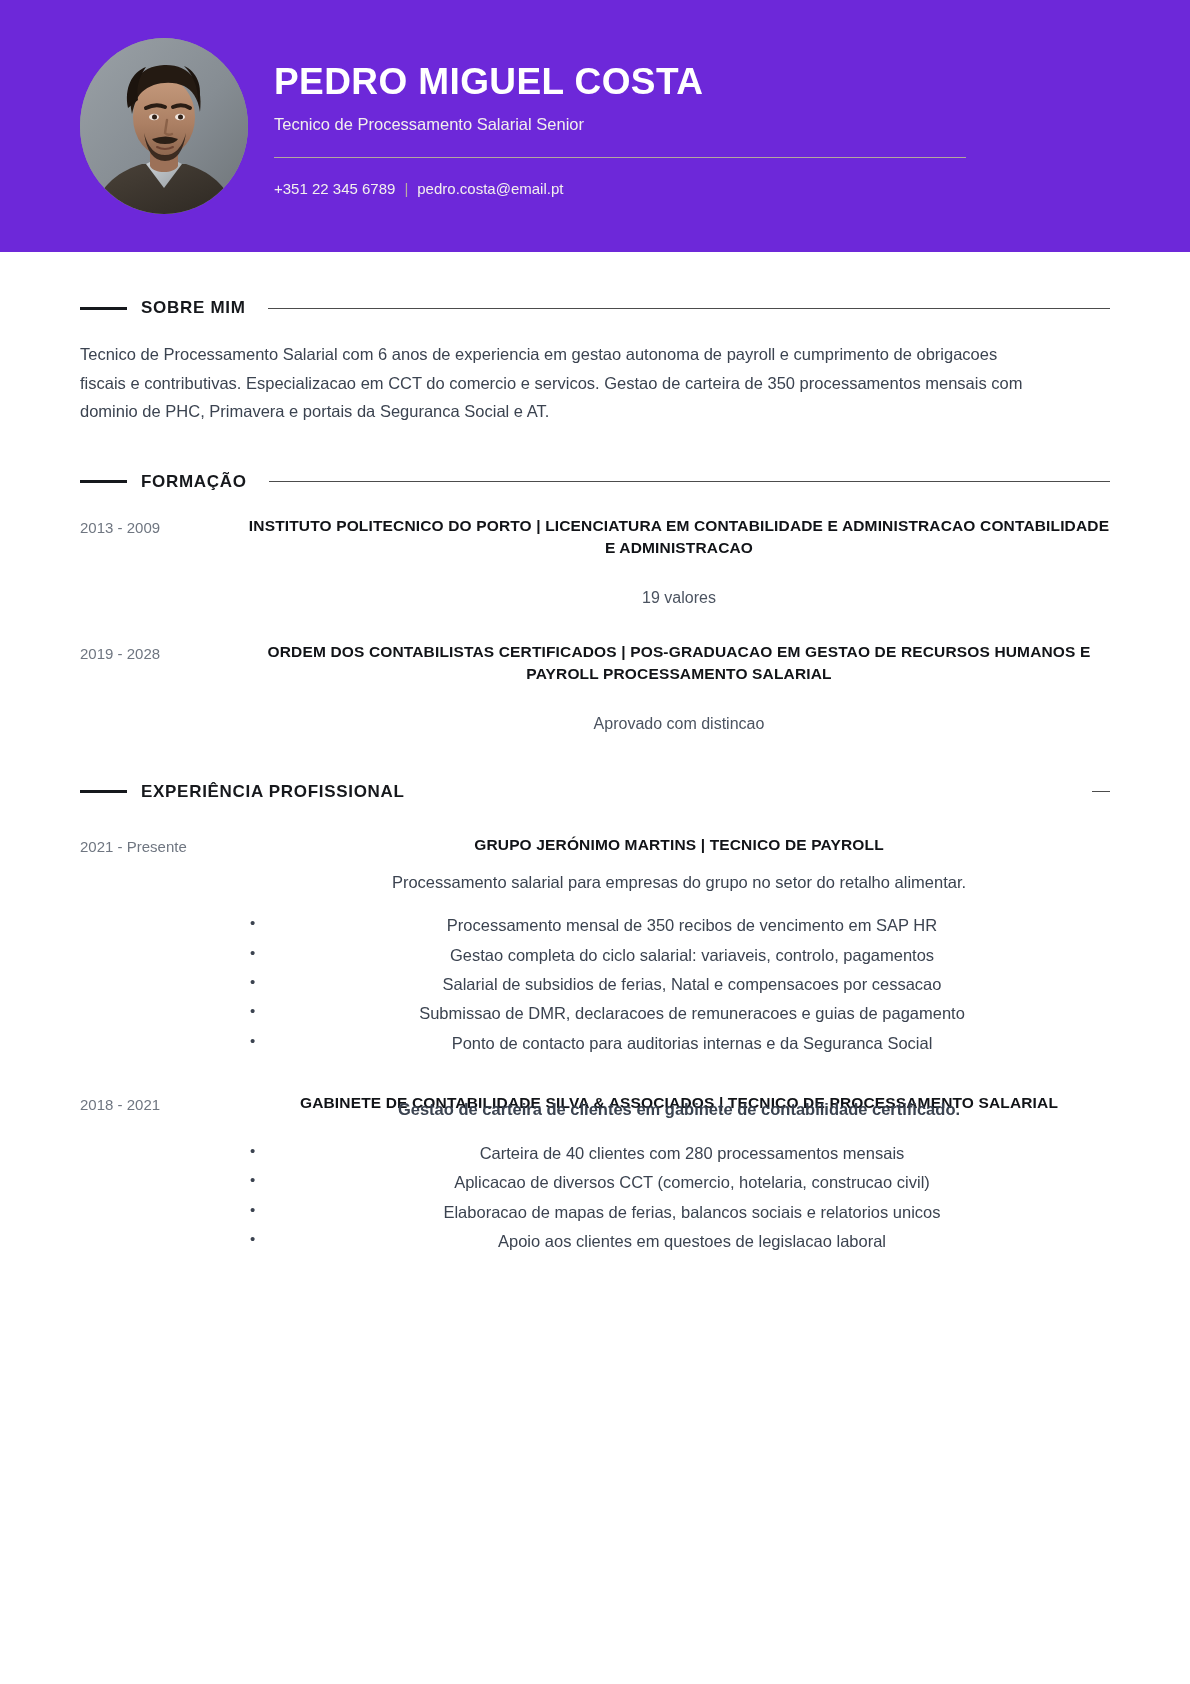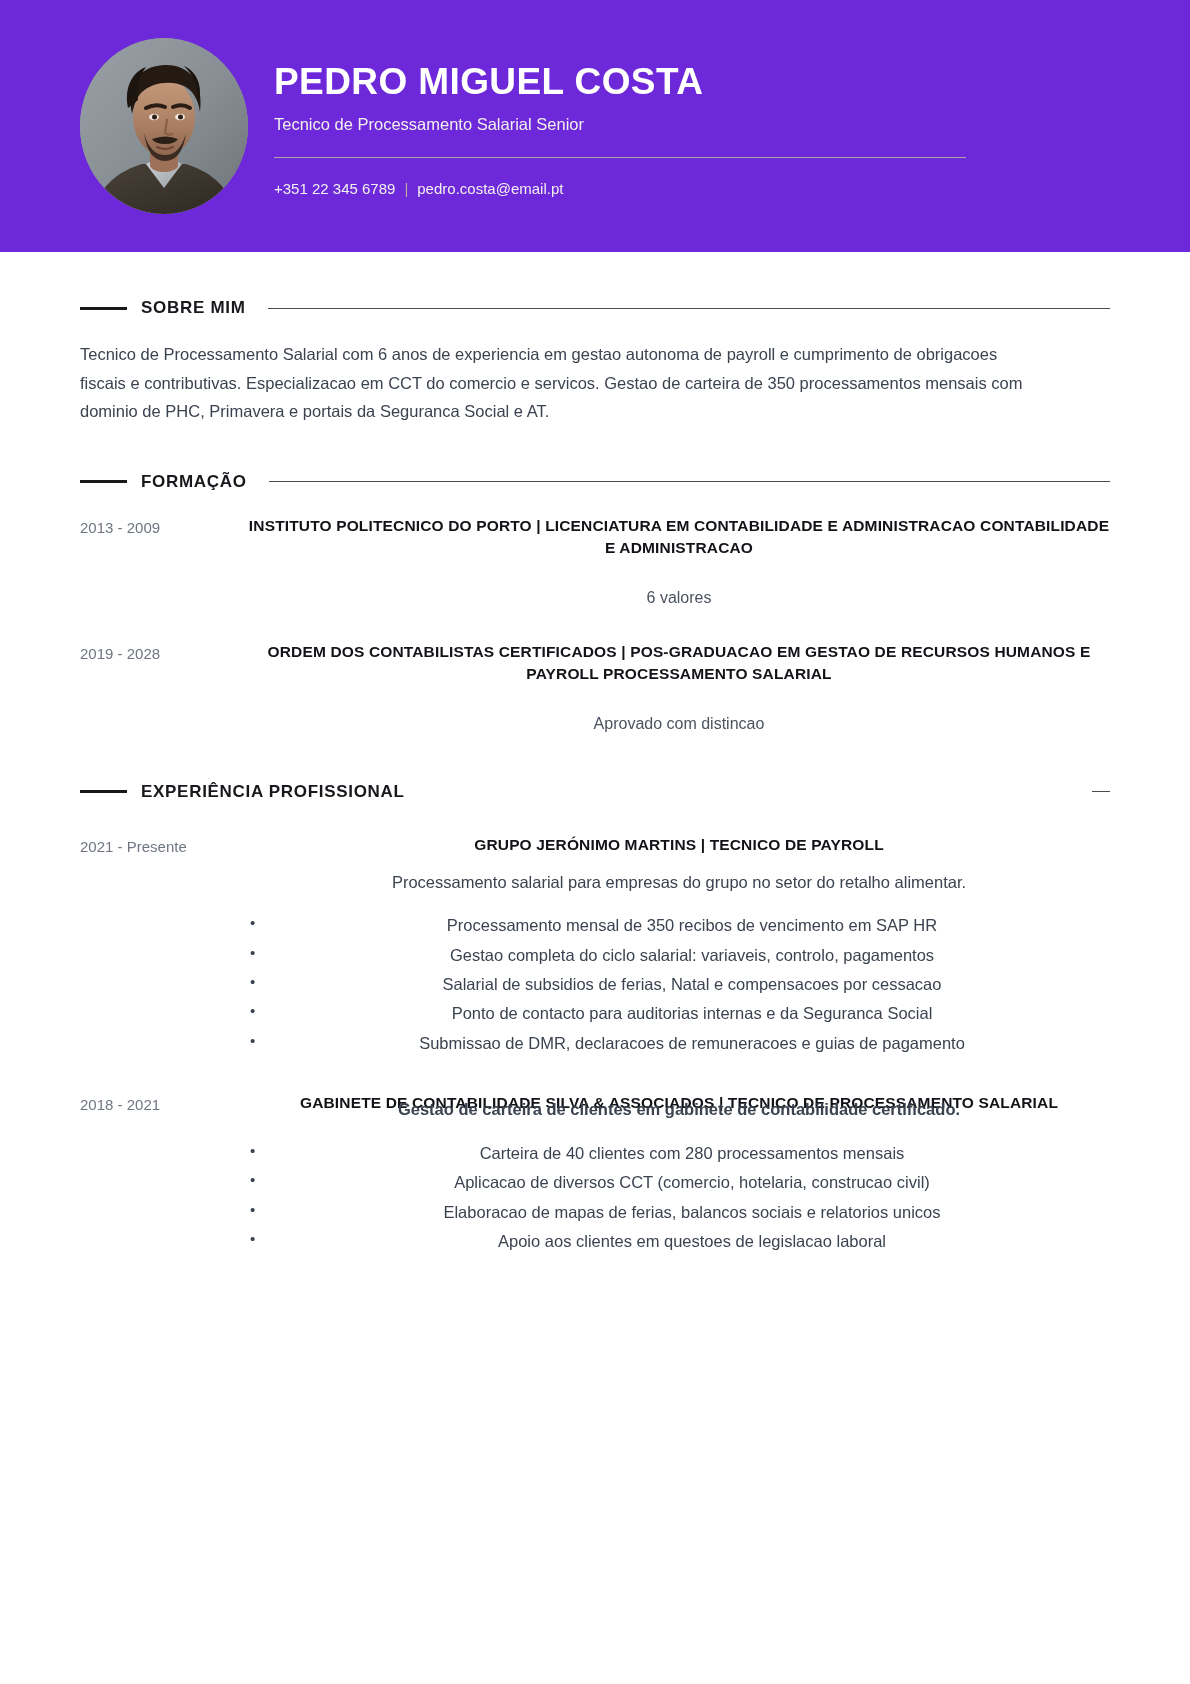--- a/index.html
+++ b/index.html
@@ -284,21 +284,21 @@
     <div class="section-head">
       <span class="section-dash"></span>
       <span class="section-title">FORMAÇÃO</span>
       <span class="section-line"></span>
     </div>
 
     <div class="entry">
       <div class="entry-date">2013 - 2009</div>
       <div class="entry-body">
         <div class="entry-title">INSTITUTO POLITECNICO DO PORTO | LICENCIATURA EM CONTABILIDADE E ADMINISTRACAO CONTABILIDADE E ADMINISTRACAO</div>
-        <div class="entry-note">6 valores</div>
+        <div class="entry-note">19 valores</div>
       </div>
     </div>
 
     <div class="entry" style="margin-top:31px;">
       <div class="entry-date">2019 - 2028</div>
       <div class="entry-body">
         <div class="entry-title">ORDEM DOS CONTABILISTAS CERTIFICADOS | POS-GRADUACAO EM GESTAO DE RECURSOS HUMANOS E PAYROLL PROCESSAMENTO SALARIAL</div>
         <div class="entry-note">Aprovado com distincao</div>
       </div>
     </div>
@@ -313,22 +313,22 @@
 
     <div class="entry exp-entry">
       <div class="entry-date">2021 - Presente</div>
       <div class="entry-body">
         <div class="entry-title">GRUPO JERÓNIMO MARTINS | TECNICO DE PAYROLL</div>
         <div class="entry-desc">Processamento salarial para empresas do grupo no setor do retalho alimentar.</div>
         <ul class="bullets">
           <li>Processamento mensal de 350 recibos de vencimento em SAP HR</li>
           <li>Gestao completa do ciclo salarial: variaveis, controlo, pagamentos</li>
           <li>Salarial de subsidios de ferias, Natal e compensacoes por cessacao</li>
+          <li>Submissao de DMR, declaracoes de remuneracoes e guias de pagamento</li>
           <li>Ponto de contacto para auditorias internas e da Seguranca Social</li>
-          <li>Submissao de DMR, declaracoes de remuneracoes e guias de pagamento</li>
         </ul>
       </div>
     </div>
 
     <div class="entry exp-entry second">
       <div class="entry-date">2018 - 2021</div>
       <div class="entry-body">
         <div class="entry-title">GABINETE DE CONTABILIDADE SILVA &amp; ASSOCIADOS | TECNICO DE PROCESSAMENTO SALARIAL</div>
         <div class="entry-desc overlap">Gestao de carteira de clientes em gabinete de contabilidade certificado.</div>
         <ul class="bullets">

